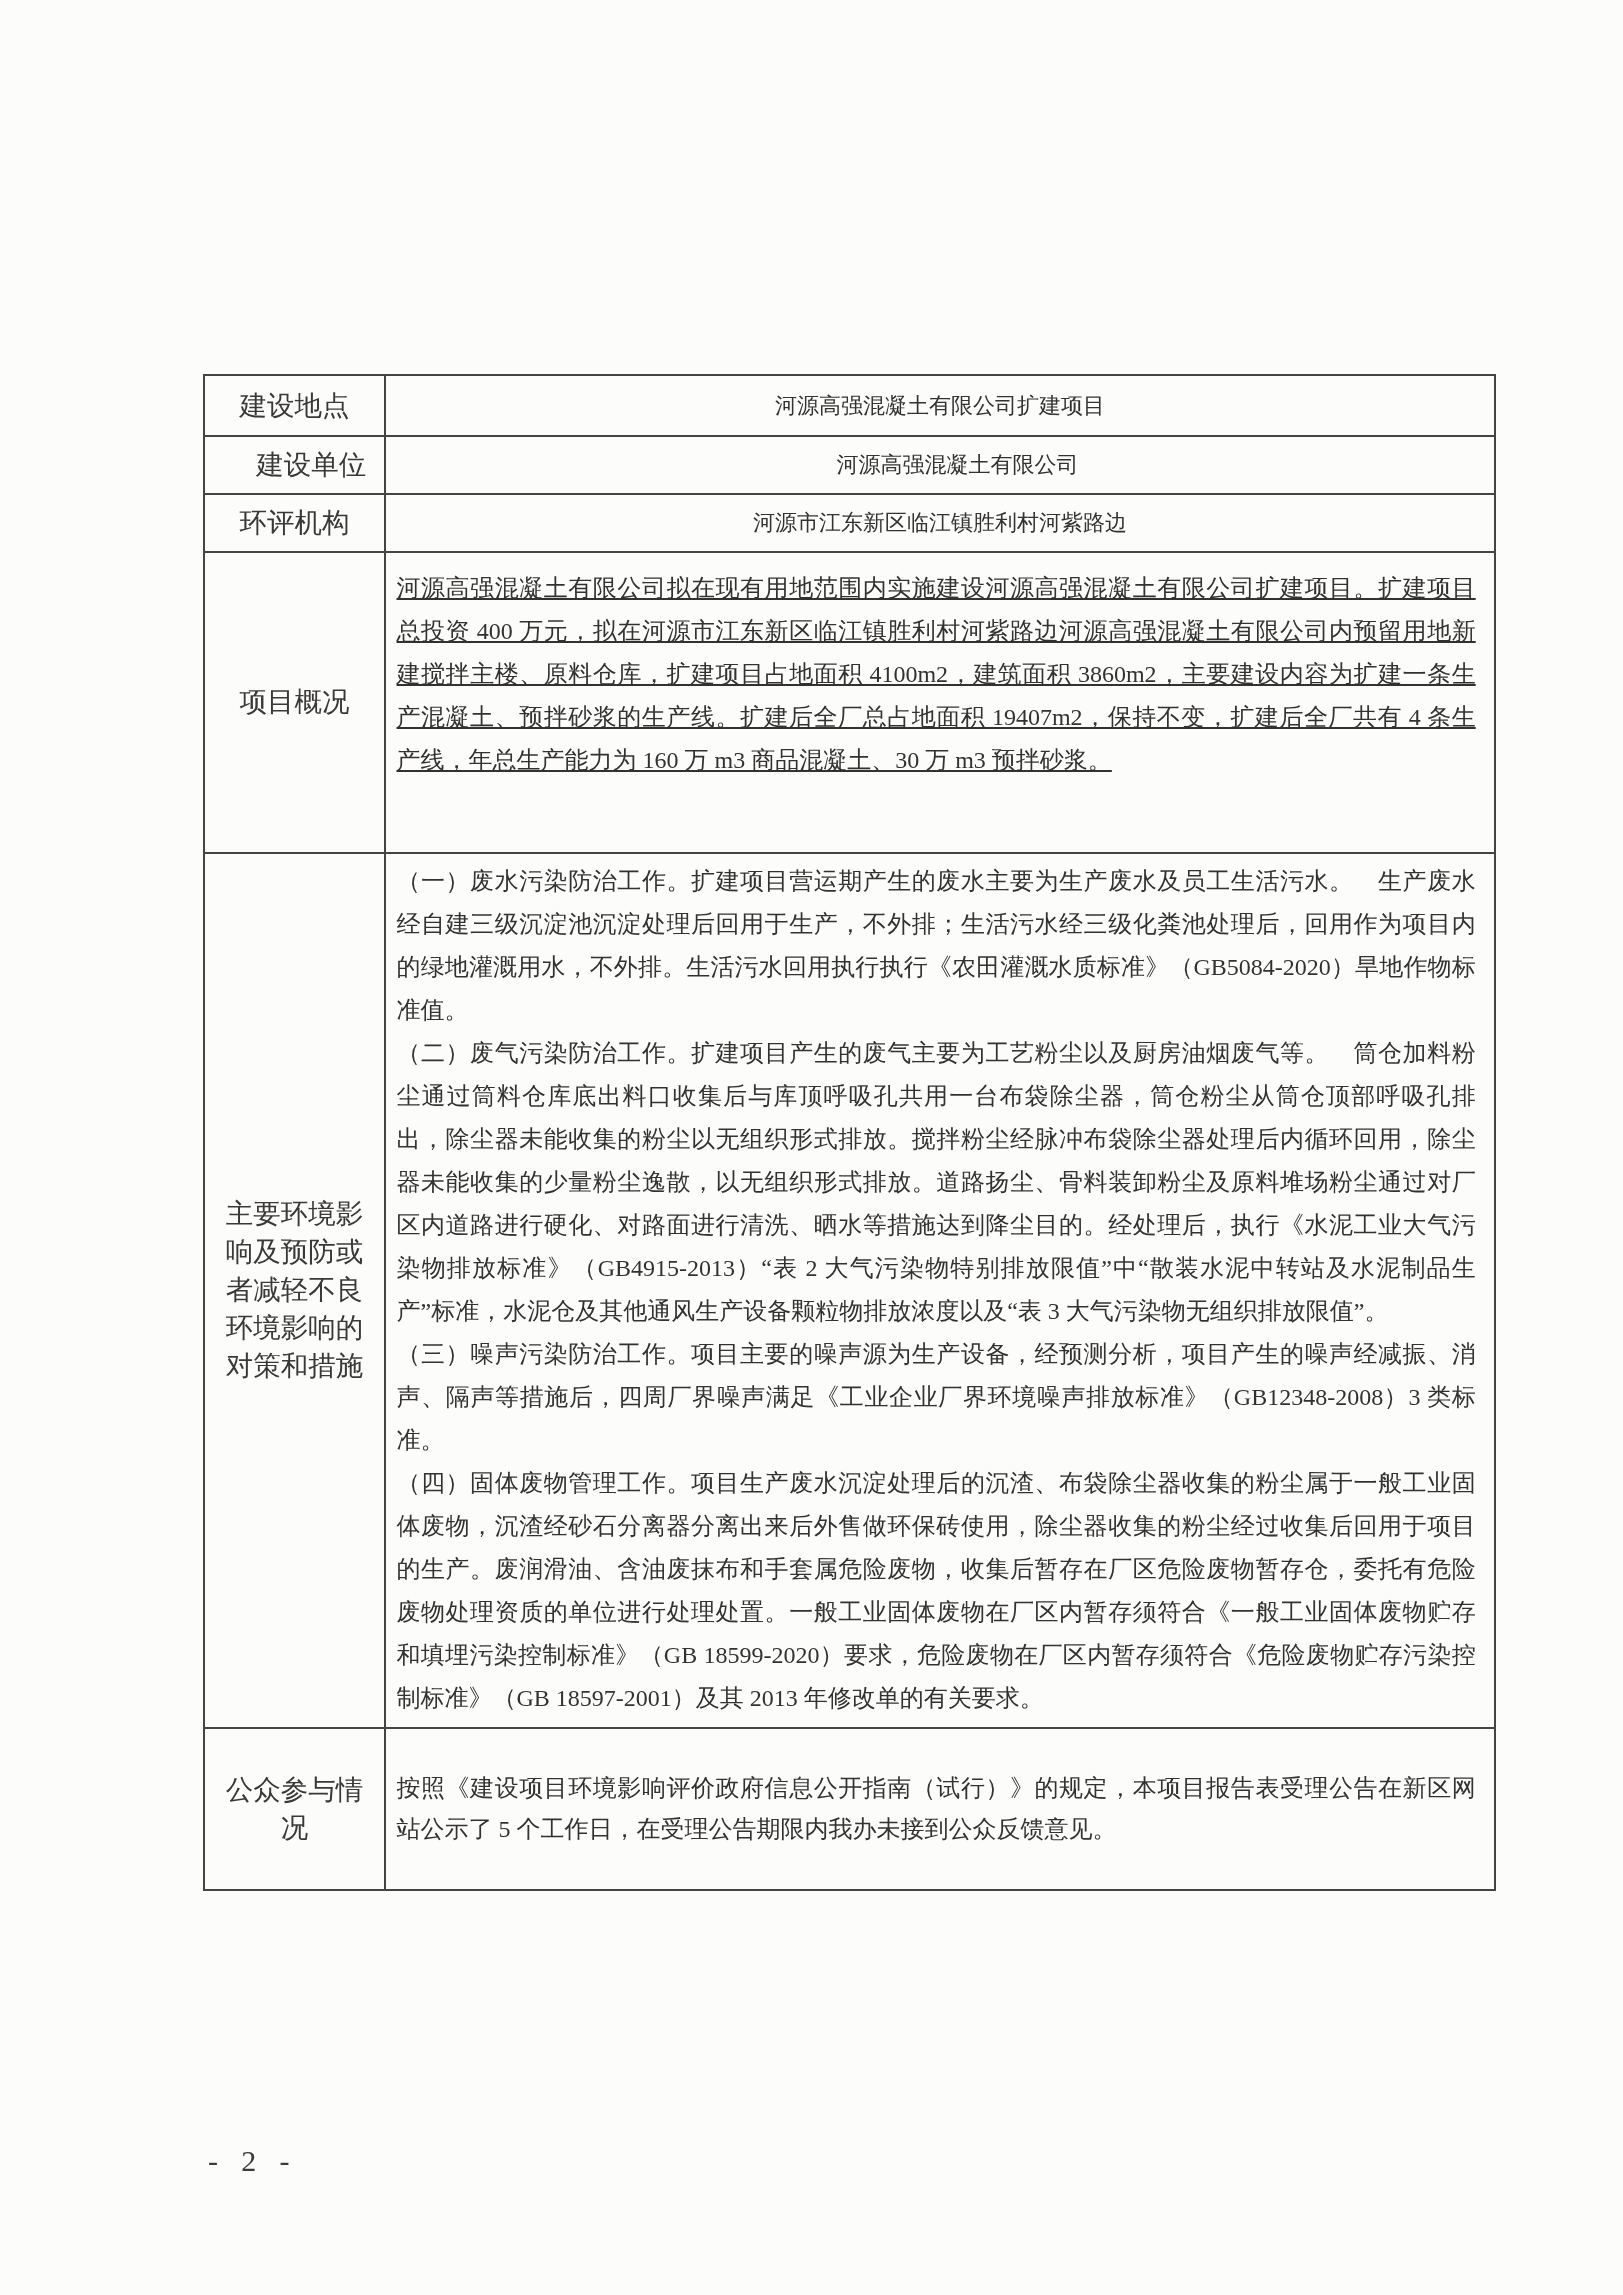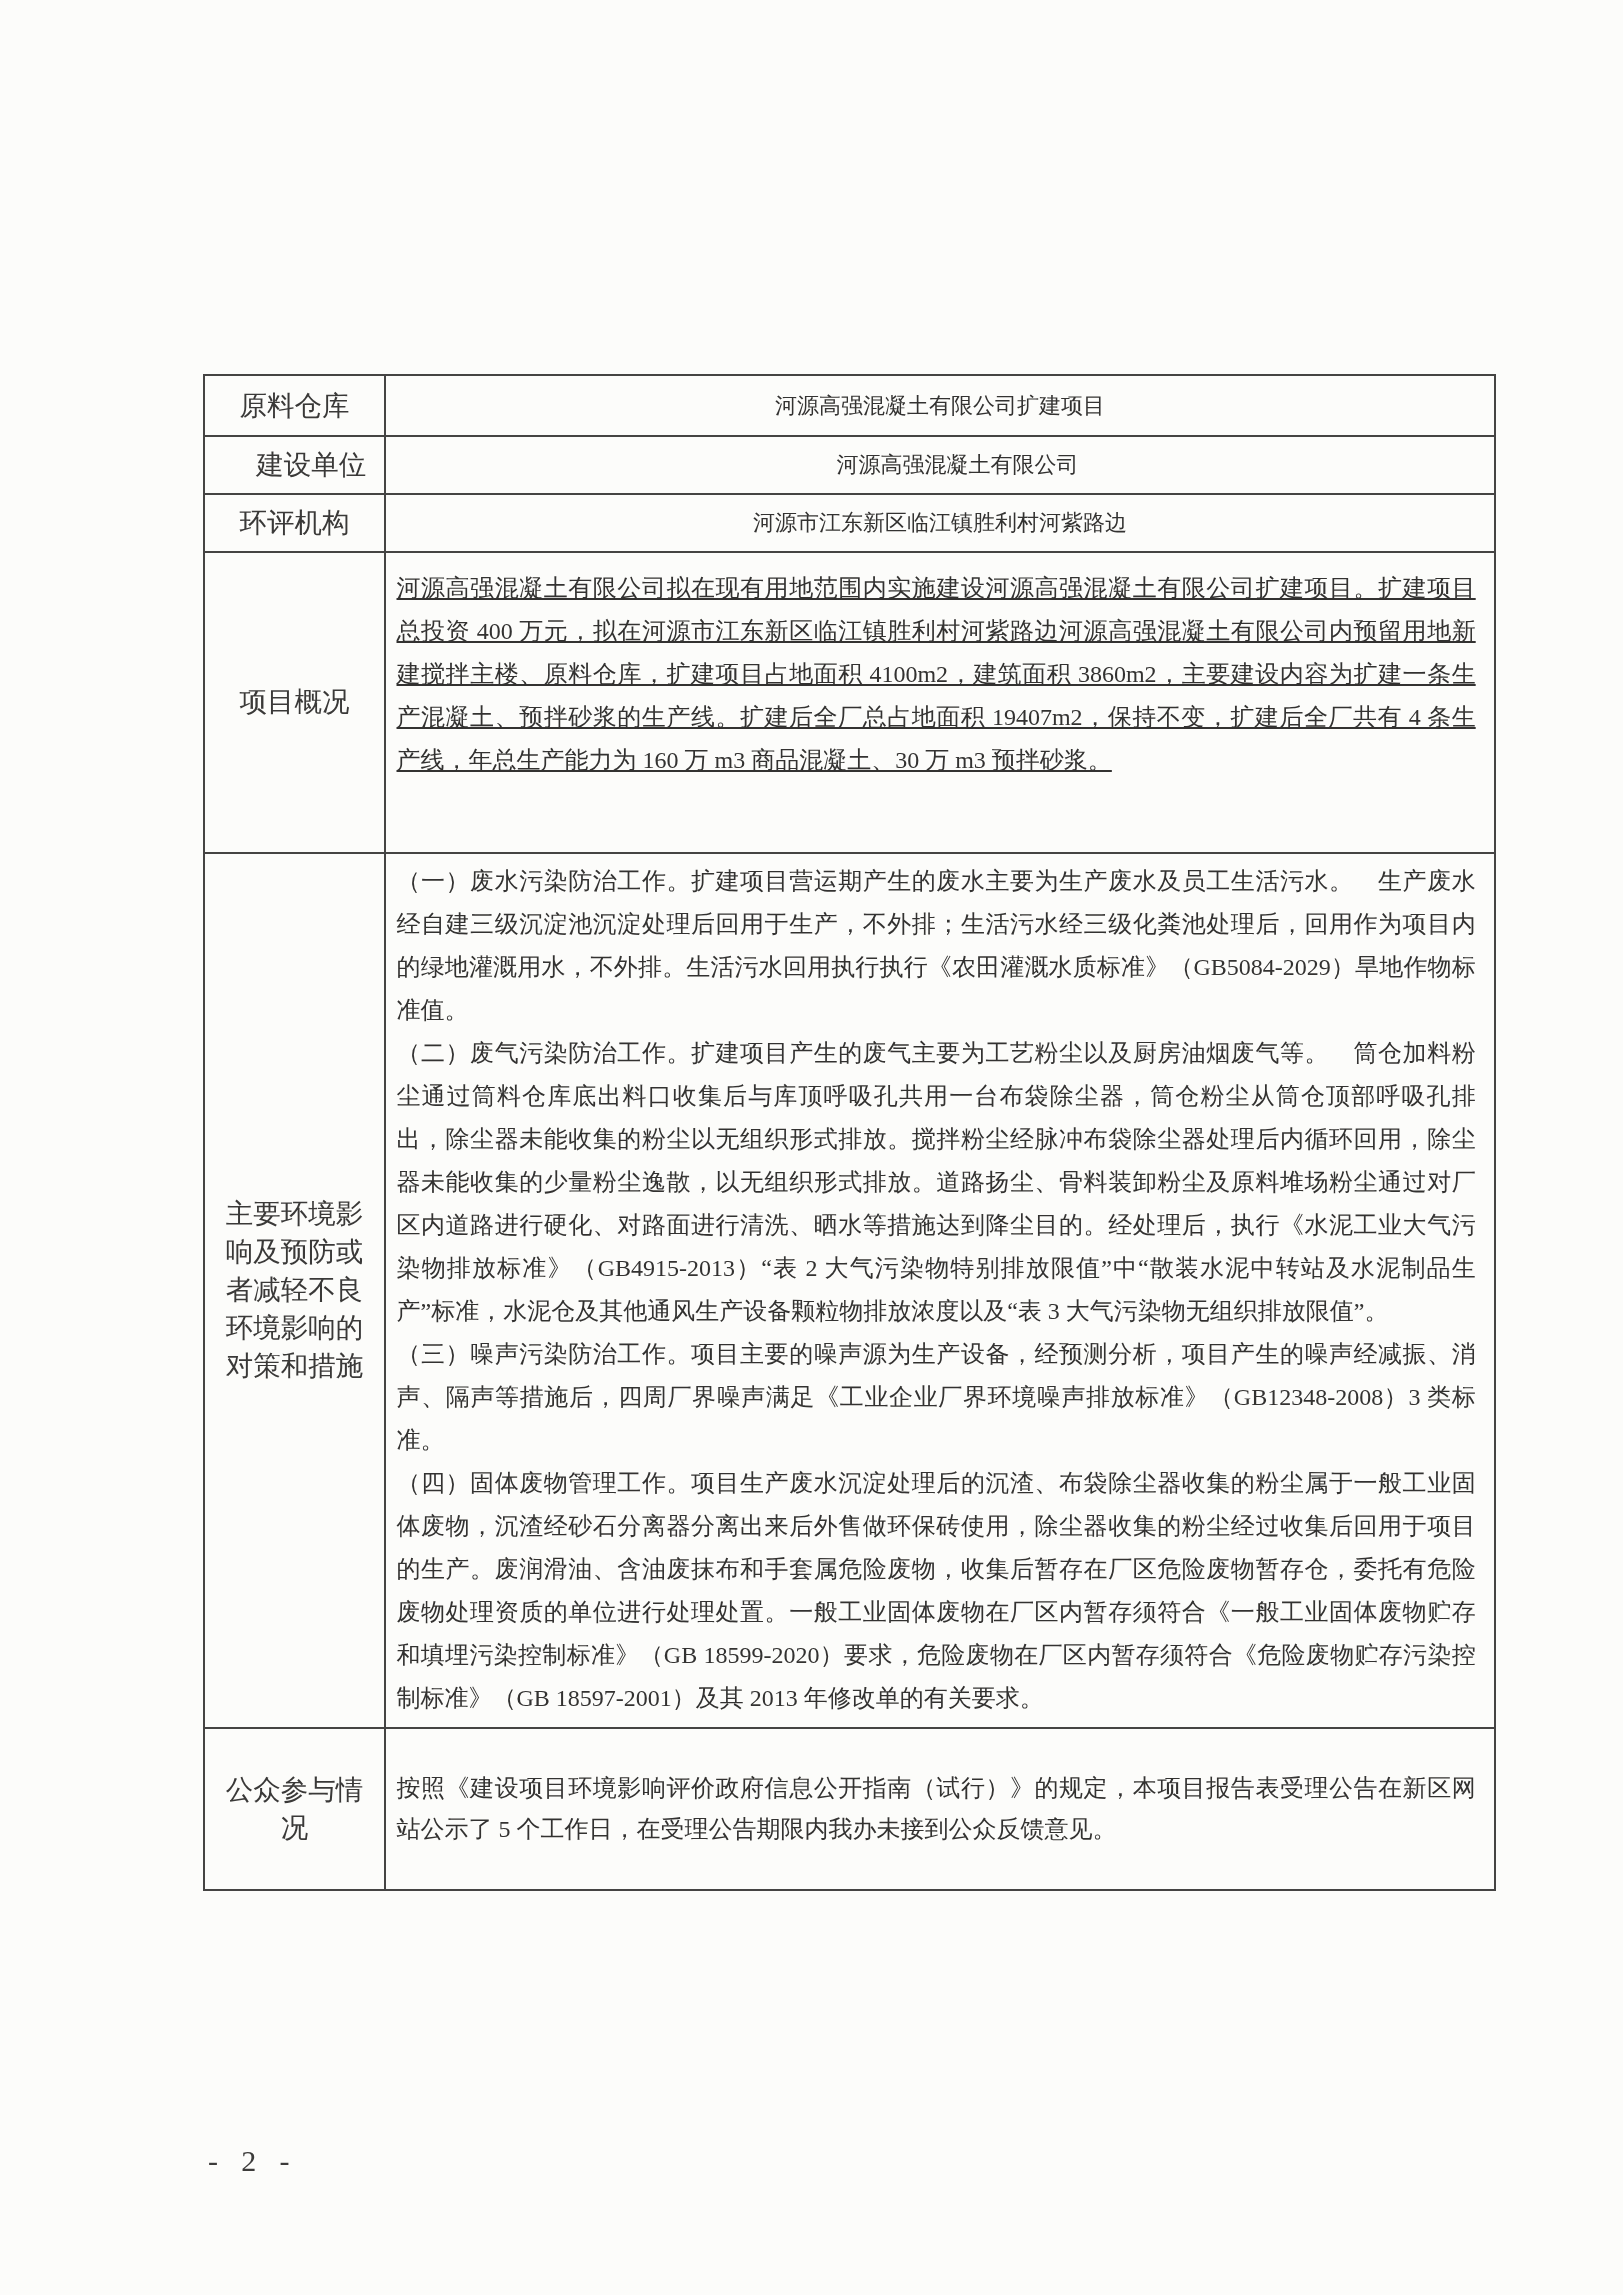--- a/index.html
+++ b/index.html
@@ -69,39 +69,39 @@
 
 <div class="page">
 
   <table class="doc-table">
     <colgroup>
         <col class="col-label">
         <col>
       </colgroup>
     <tbody>
       <tr class="r-info-0">
-        <td class="label">原料仓库</td>
+        <td class="label">建设地点</td>
         <td class="value">河源高强混凝土有限公司扩建项目</td>
       </tr>
       <tr class="r-info-1">
         <td class="label">建设单位</td>
         <td class="value">河源高强混凝土有限公司</td>
       </tr>
       <tr class="r-info-2">
         <td class="label">环评机构</td>
         <td class="value">河源市江东新区临江镇胜利村河紫路边</td>
       </tr>
       <tr class="r-overview">
         <td class="label">项目概况</td>
         <td class="para">河源高强混凝土有限公司拟在现有用地范围内实施建设河源高强混凝土有限公司扩建项目。扩建项目总投资 400 万元，拟在河源市江东新区临江镇胜利村河紫路边河源高强混凝土有限公司内预留用地新建搅拌主楼、原料仓库，扩建项目占地面积 4100m2，建筑面积 3860m2，主要建设内容为扩建一条生产混凝土、预拌砂浆的生产线。扩建后全厂总占地面积 19407m2，保持不变，扩建后全厂共有 4 条生产线，年总生产能力为 160 万 m3 商品混凝土、30 万 m3 预拌砂浆。</td>
       </tr>
       <tr class="r-measures">
         <td class="label">主要环境影响及预防或者减轻不良环境影响的对策和措施</td>
         <td class="para">
-          <p>（一）废水污染防治工作。扩建项目营运期产生的废水主要为生产废水及员工生活污水。　生产废水经自建三级沉淀池沉淀处理后回用于生产，不外排；生活污水经三级化粪池处理后，回用作为项目内的绿地灌溉用水，不外排。生活污水回用执行执行《农田灌溉水质标准》（GB5084-2029）旱地作物标准值。</p>
+          <p>（一）废水污染防治工作。扩建项目营运期产生的废水主要为生产废水及员工生活污水。　生产废水经自建三级沉淀池沉淀处理后回用于生产，不外排；生活污水经三级化粪池处理后，回用作为项目内的绿地灌溉用水，不外排。生活污水回用执行执行《农田灌溉水质标准》（GB5084-2020）旱地作物标准值。</p>
           <p>（二）废气污染防治工作。扩建项目产生的废气主要为工艺粉尘以及厨房油烟废气等。　筒仓加料粉尘通过筒料仓库底出料口收集后与库顶呼吸孔共用一台布袋除尘器，筒仓粉尘从筒仓顶部呼吸孔排出，除尘器未能收集的粉尘以无组织形式排放。搅拌粉尘经脉冲布袋除尘器处理后内循环回用，除尘器未能收集的少量粉尘逸散，以无组织形式排放。道路扬尘、骨料装卸粉尘及原料堆场粉尘通过对厂区内道路进行硬化、对路面进行清洗、晒水等措施达到降尘目的。经处理后，执行《水泥工业大气污染物排放标准》（GB4915-2013）“表 2 大气污染物特别排放限值”中“散装水泥中转站及水泥制品生产”标准，水泥仓及其他通风生产设备颗粒物排放浓度以及“表 3 大气污染物无组织排放限值”。</p>
           <p>（三）噪声污染防治工作。项目主要的噪声源为生产设备，经预测分析，项目产生的噪声经减振、消声、隔声等措施后，四周厂界噪声满足《工业企业厂界环境噪声排放标准》（GB12348-2008）3 类标准。</p>
           <p>（四）固体废物管理工作。项目生产废水沉淀处理后的沉渣、布袋除尘器收集的粉尘属于一般工业固体废物，沉渣经砂石分离器分离出来后外售做环保砖使用，除尘器收集的粉尘经过收集后回用于项目的生产。废润滑油、含油废抹布和手套属危险废物，收集后暂存在厂区危险废物暂存仓，委托有危险废物处理资质的单位进行处理处置。一般工业固体废物在厂区内暂存须符合《一般工业固体废物贮存和填埋污染控制标准》（GB 18599-2020）要求，危险废物在厂区内暂存须符合《危险废物贮存污染控制标准》（GB 18597-2001）及其 2013 年修改单的有关要求。</p>
         </td>
       </tr>
       <tr class="r-participation">
         <td class="label">公众参与情况</td>
         <td class="para">按照《建设项目环境影响评价政府信息公开指南（试行）》的规定，本项目报告表受理公告在新区网站公示了 5 个工作日，在受理公告期限内我办未接到公众反馈意见。</td>
       </tr>
     </tbody>

